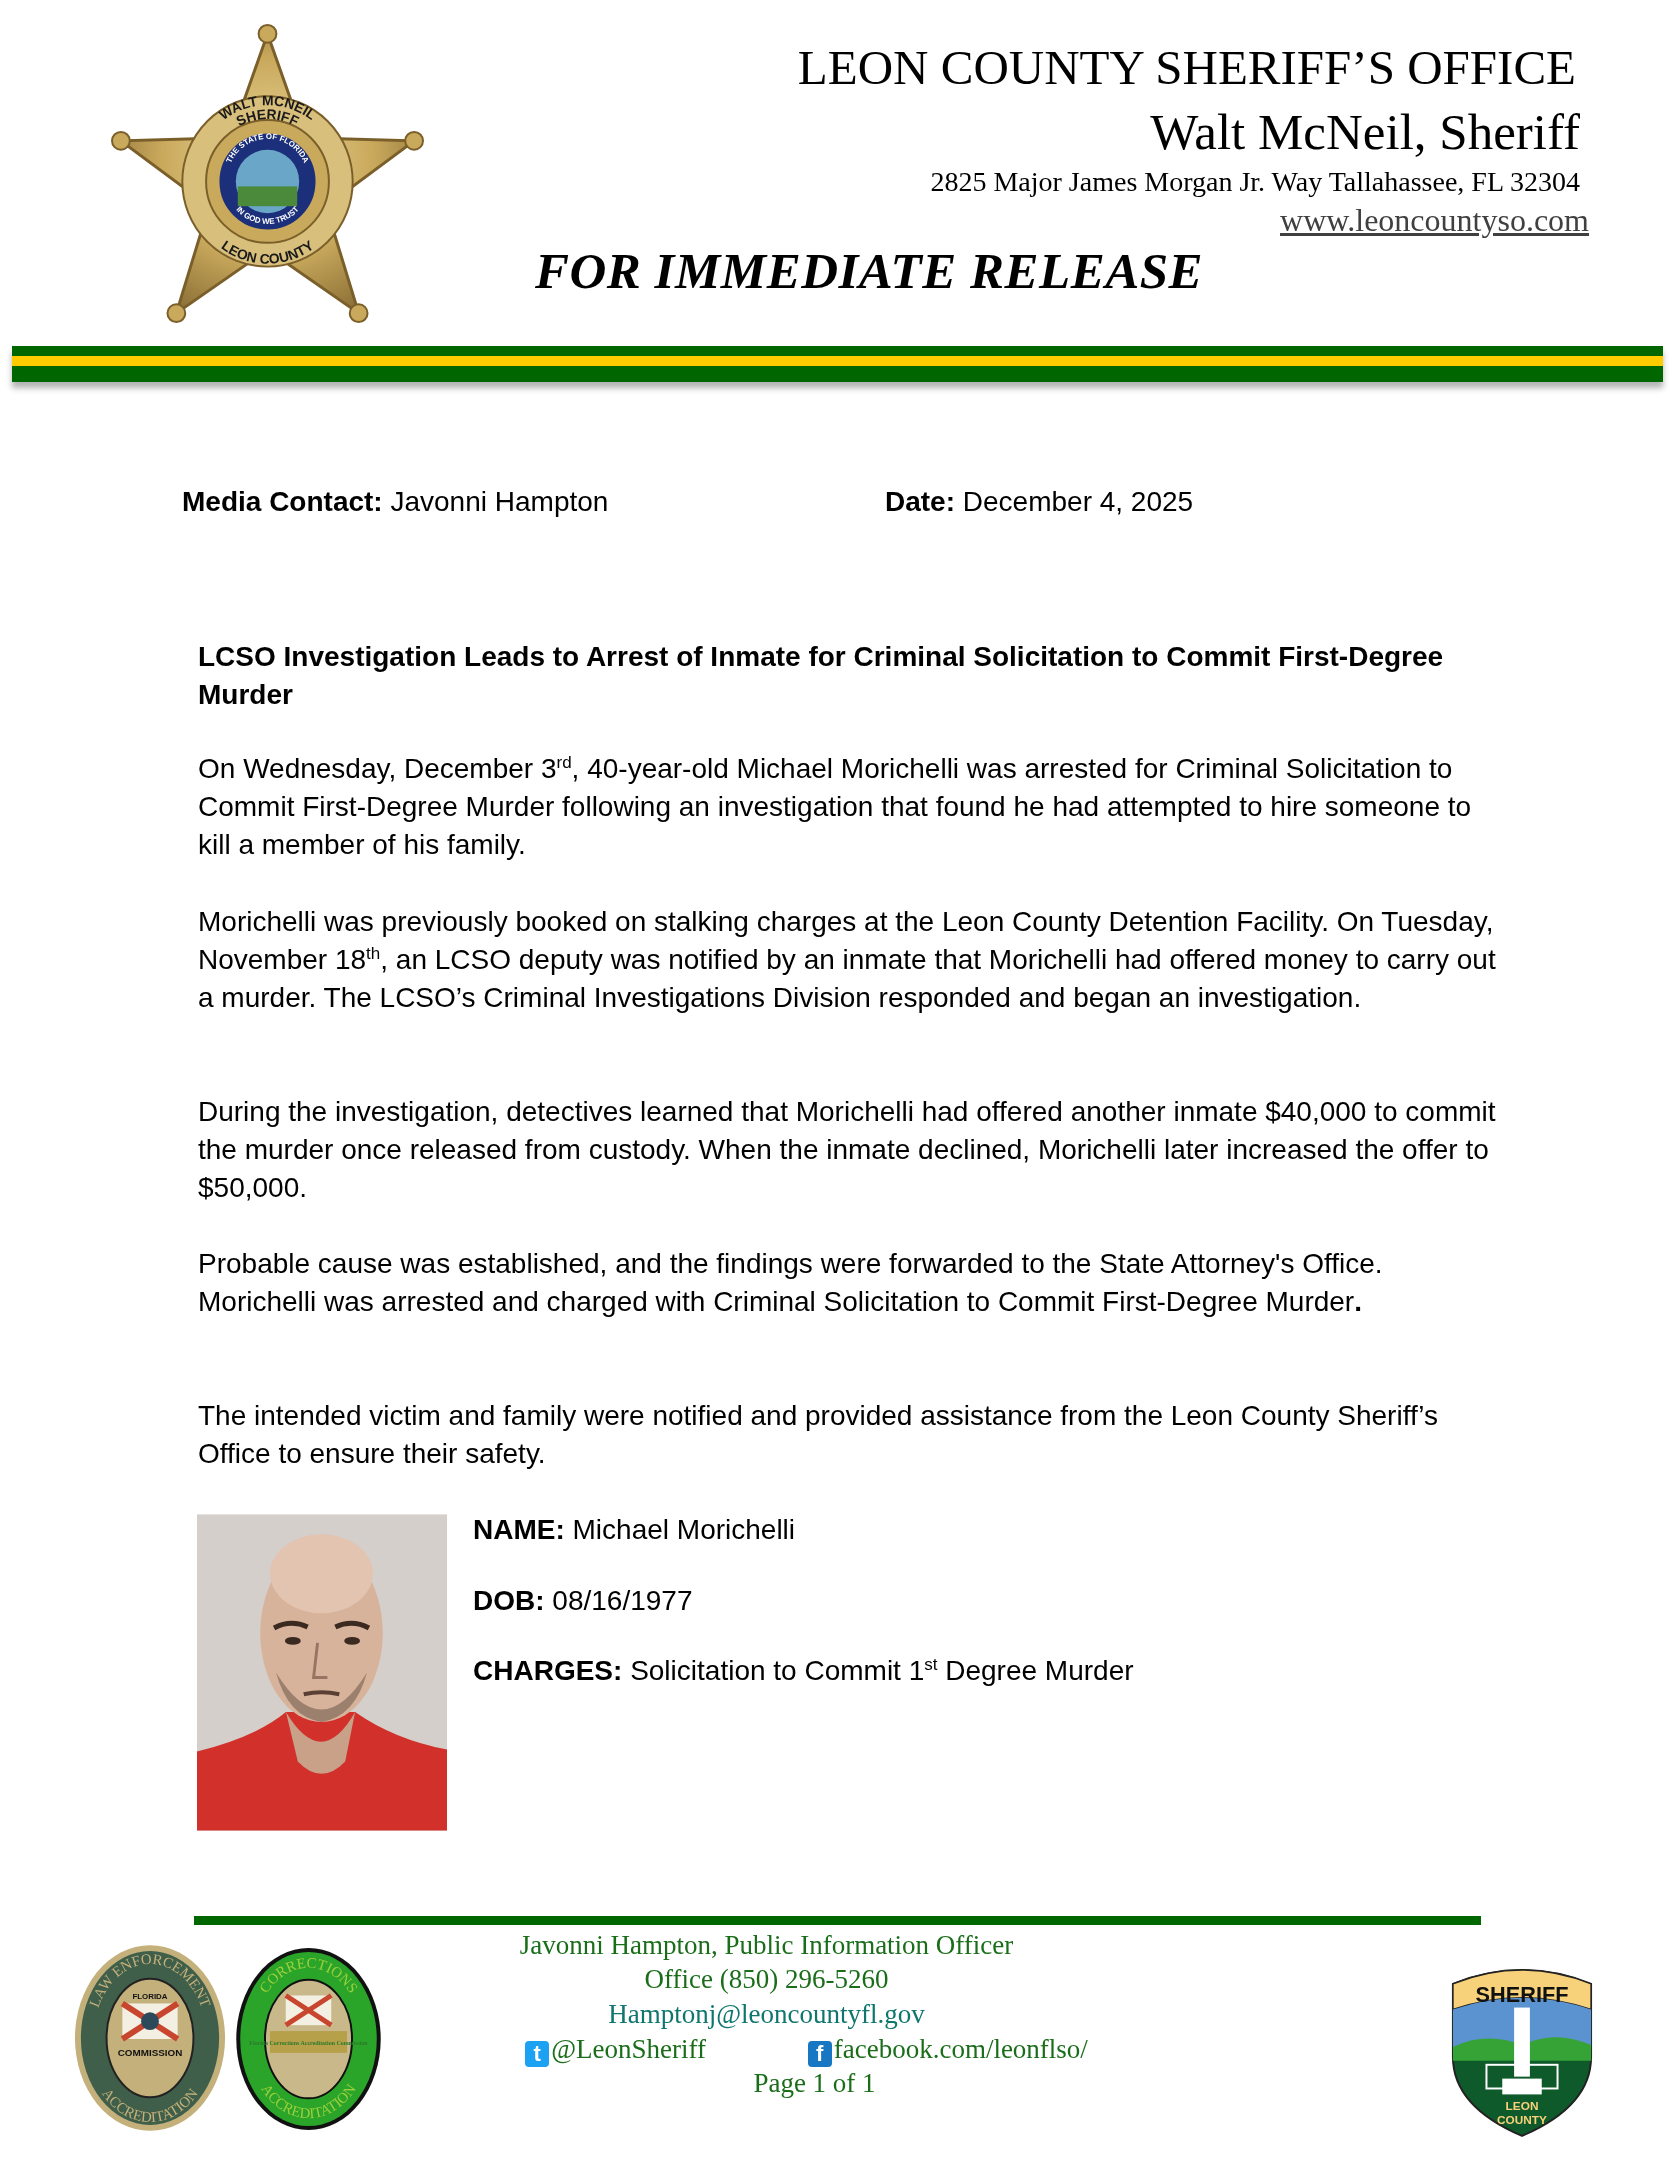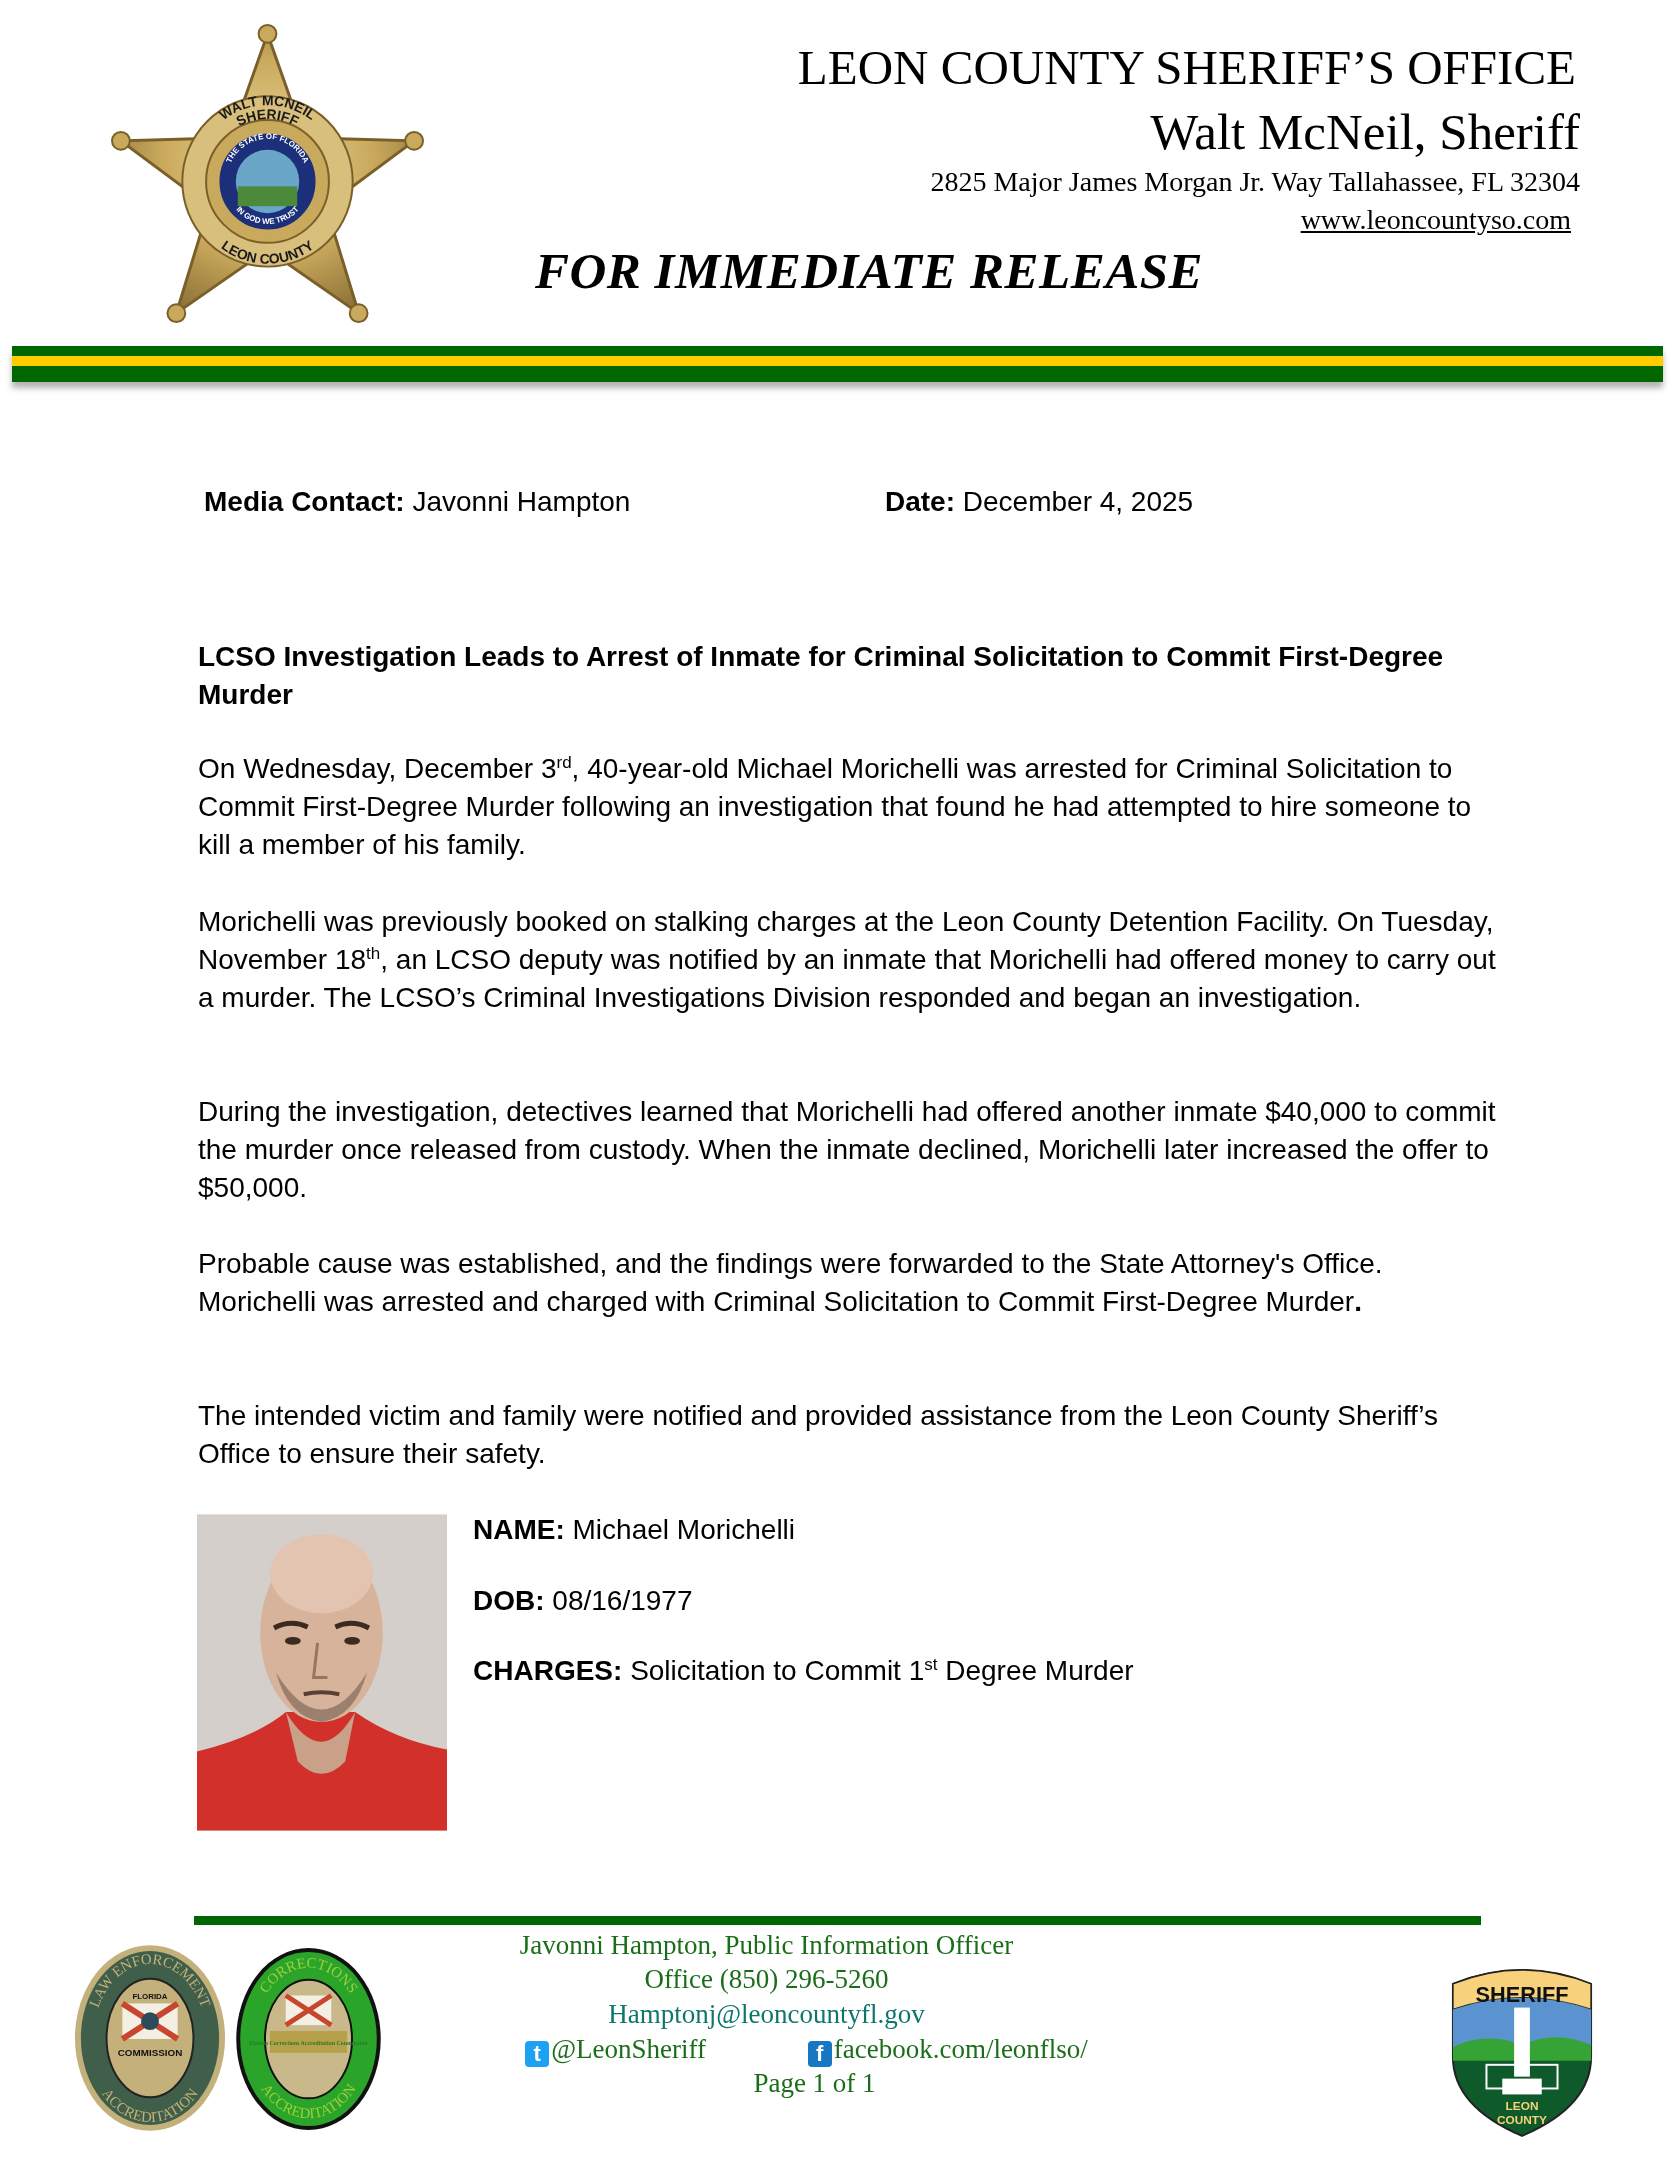--- a/index.html
+++ b/index.html
@@ -5,26 +5,26 @@
   html, body { margin: 0; padding: 0; background: #ffffff; }
   body { width: 1675px; height: 2178px; position: relative; overflow: hidden; font-family: "Liberation Sans", sans-serif; color: #000; }
   .abs { position: absolute; }
   .serif { font-family: "Liberation Serif", serif; }
 
   
   #badge { left: 99px; top: 18px; width: 337px; height: 315px; }
   #org-name { right: 99px; top: 40px; font-size: 49px; line-height: 55px; white-space: nowrap; }
   #sheriff-name { right: 95px; top: 103px; font-size: 51px; line-height: 59px; white-space: nowrap; }
   #address { right: 95px; top: 166px; font-size: 28px; line-height: 32px; white-space: nowrap; }
-  #website { right: 104px; top: 204px; font-size: 28px; line-height: 32px; white-space: nowrap; text-decoration: underline; color: #000000; }
+  #website { right: 86px; top: 204px; font-size: 32px; line-height: 32px; white-space: nowrap; text-decoration: underline; color: #404040; }
   #release { left: 535px; top: 242px; font-size: 51px; line-height: 59px; font-weight: bold; font-style: italic; color: #000000; white-space: nowrap; letter-spacing: 0.5px; }
 
   #header-stripes { left: 12px; top: 346px; width: 1651px; height: 36px; box-shadow: 0 6px 6px rgba(0,0,0,0.3); }
   .stripe { position: absolute; left: 0; width: 100%; }
-  #media-line { left: 204px; top: 485px; font-size: 28px; line-height: 34px; white-space: nowrap; }
+  #media-line { left: 182px; top: 485px; font-size: 28px; line-height: 34px; white-space: nowrap; }
   #date-line { left: 885px; top: 485px; font-size: 28px; line-height: 34px; white-space: nowrap; }
   #headline { left: 198px; top: 638px; width: 1287px; font-size: 28px; line-height: 38px; font-weight: bold; }
   .para { left: 198px; width: 1307px; font-size: 28px; line-height: 38px; }
   sup { font-size: 17px; line-height: 0; vertical-align: super; }
 
   #mugshot { left: 197px; top: 1514px; width: 250px; height: 317px; overflow: hidden; }
   .info-line { left: 473px; font-size: 28px; line-height: 34px; white-space: nowrap; }
 
   
   #footer-rule { left: 194px; top: 1916px; width: 1287px; height: 9px; background: #006600; }

